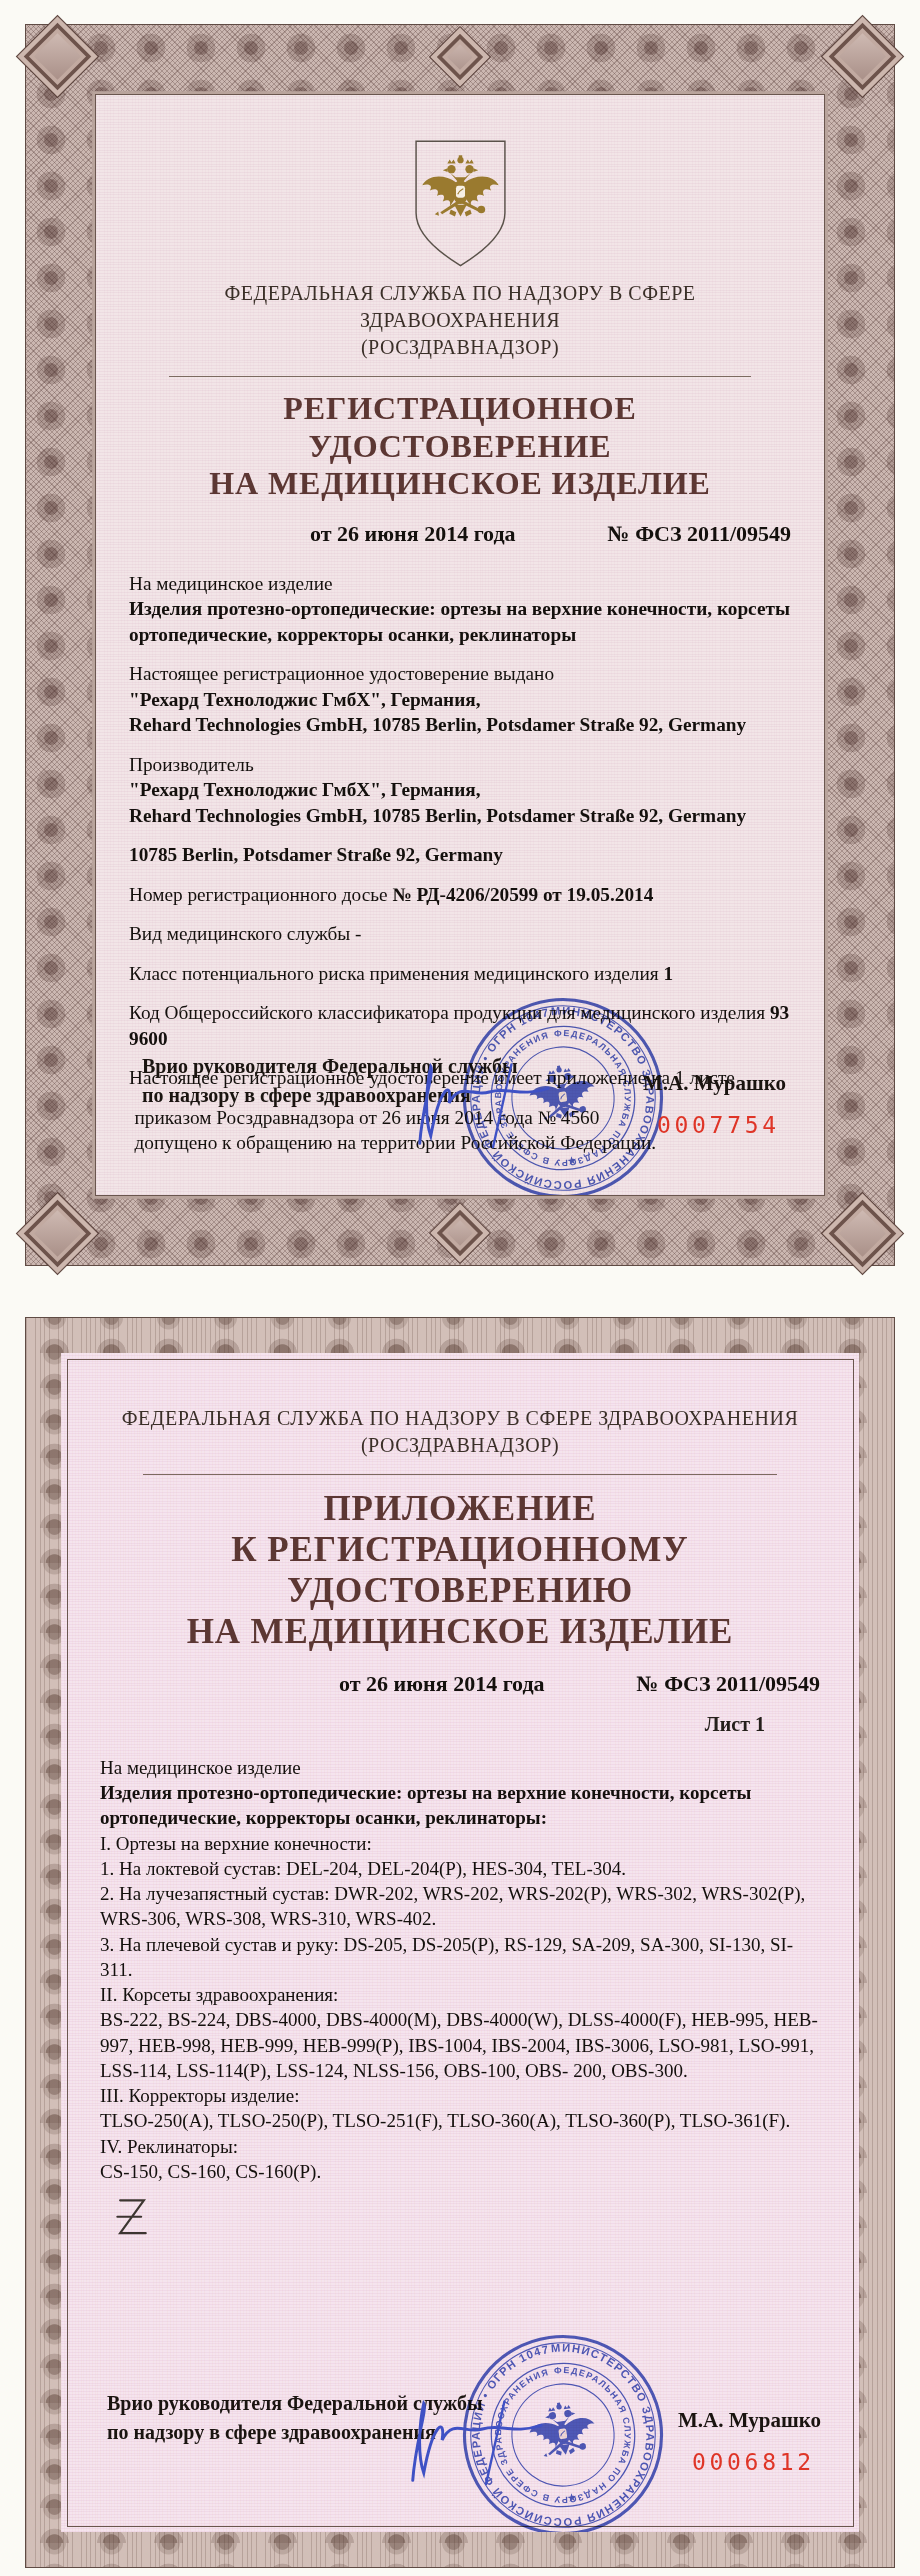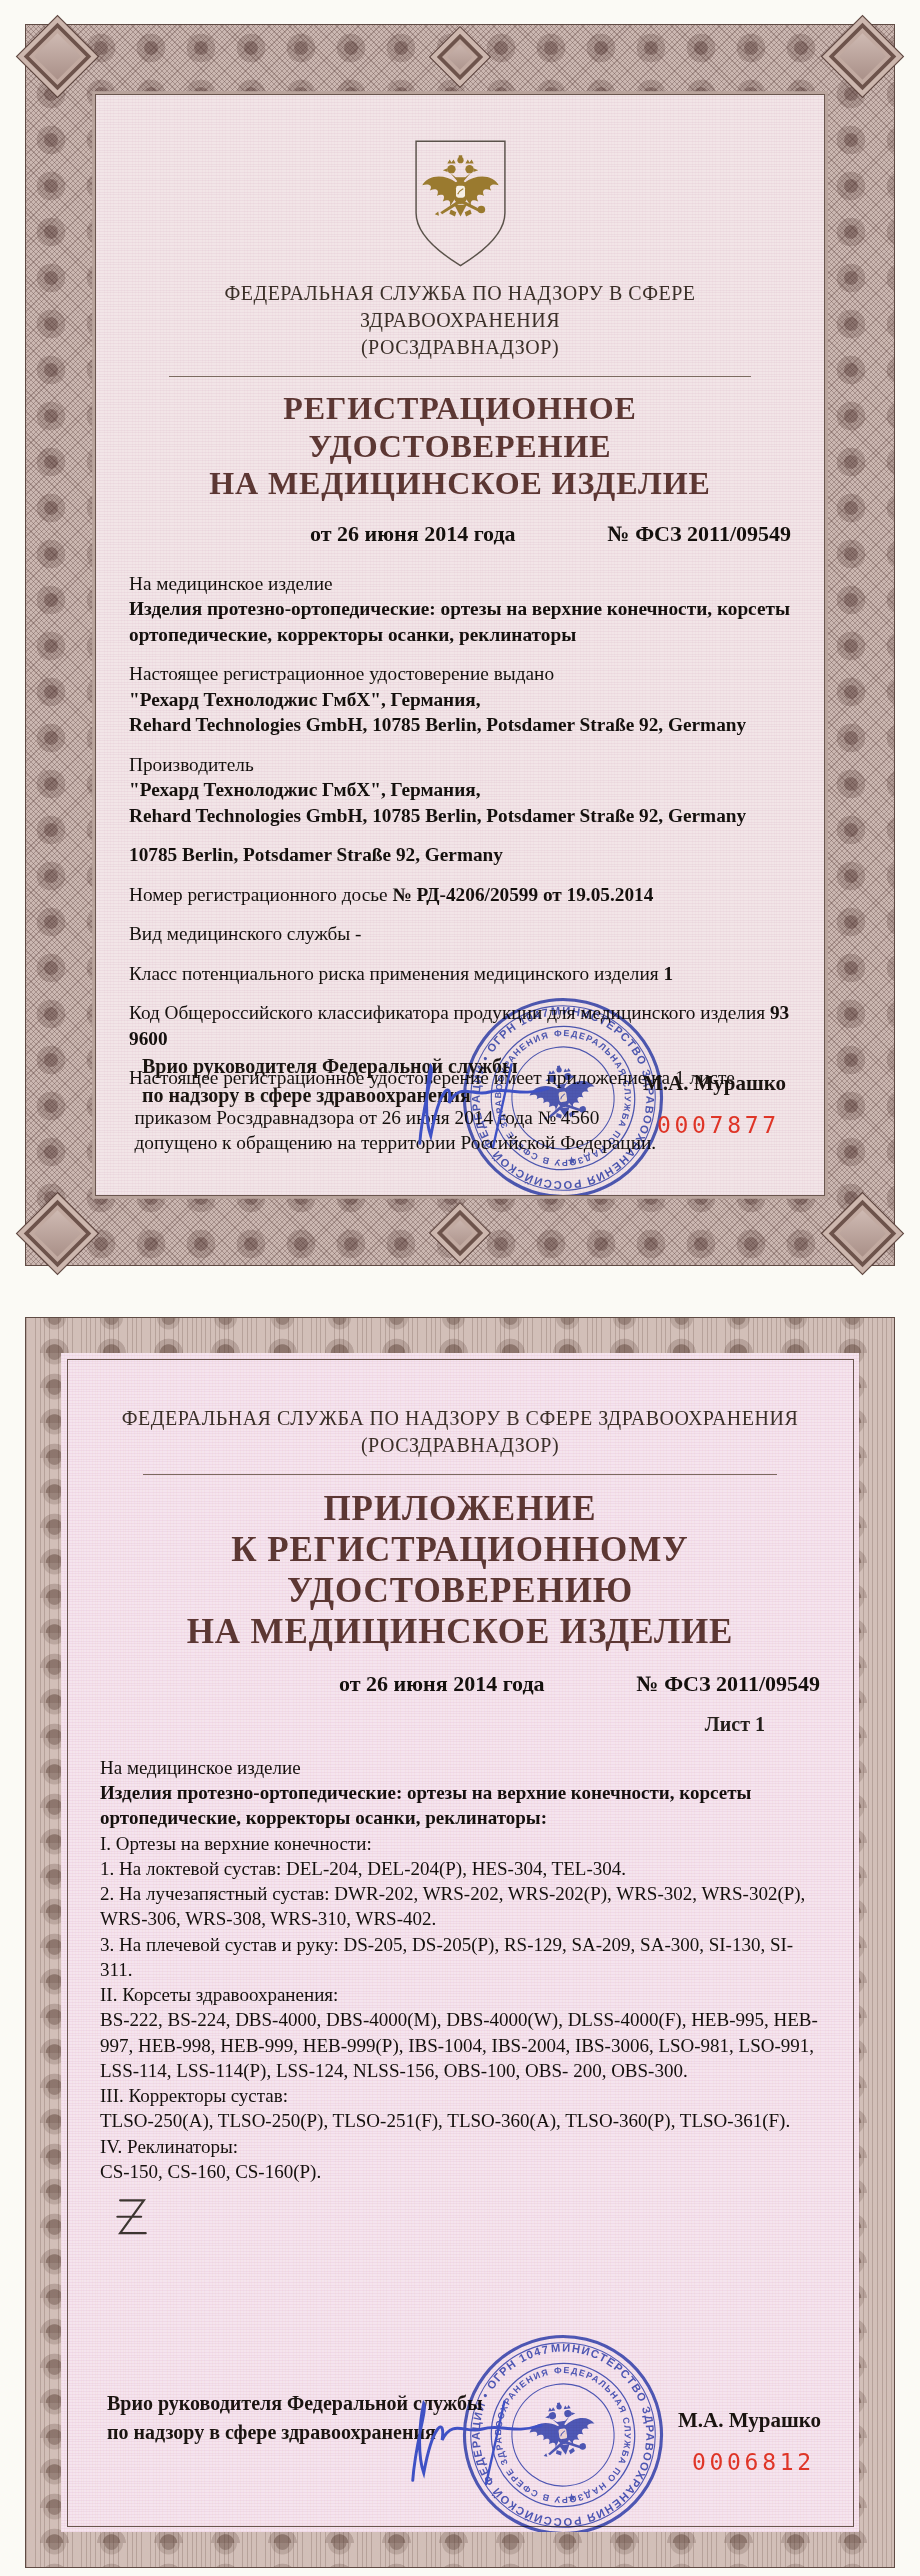--- a/index.html
+++ b/index.html
@@ -196,21 +196,21 @@
           <g color="#4254be">
               <use href="#dbl-eagle" x="75" y="74" width="80" height="80"></use>
             </g>
           <text x="115" y="190" text-anchor="middle" class="st-star" font-size="13">★</text>
         </svg>
         <svg class="autograph" viewBox="0 0 190 120">
           <path d="M20 104 C23 62 36 26 32 20 C27 42 25 76 32 96 C42 42 56 34 52 60 C64 36 78 54 96 48 C116 42 130 54 160 44" fill="none" stroke="#3f51c5" stroke-width="3.2" stroke-linecap="round"></path>
           <path d="M120 18 L100 108" fill="none" stroke="#3f51c5" stroke-width="2.6" stroke-linecap="round"></path>
         </svg>
         <div class="sig-name">М.А. Мурашко</div>
-        <div class="serial">0007877</div>
+        <div class="serial">0007754</div>
       </div>
     </div>
   </div>
 </div>
 
 <div class="doc" id="doc2">
   <div class="inner">
     <div class="content">
       <div style="height:52px"></div>
       <div class="agency">ФЕДЕРАЛЬНАЯ СЛУЖБА ПО НАДЗОРУ В СФЕРЕ ЗДРАВООХРАНЕНИЯ</div>
@@ -229,21 +229,21 @@
 
       <div class="body-block">
         <div>На медицинское изделие</div>
         <div class="b">Изделия протезно-ортопедические: ортезы на верхние конечности, корсеты ортопедические, корректоры осанки, реклинаторы:</div>
         <div class="b-line">I. Ортезы на верхние конечности:</div>
         <div class="b-line">1. На локтевой сустав: DEL-204, DEL-204(P), HES-304, TEL-304.</div>
         <div class="b-line">2. На лучезапястный сустав: DWR-202, WRS-202, WRS-202(P), WRS-302, WRS-302(P), WRS-306, WRS-308, WRS-310, WRS-402.</div>
         <div class="b-line">3. На плечевой сустав и руку: DS-205, DS-205(P), RS-129, SA-209, SA-300, SI-130, SI-311.</div>
         <div class="b-line">II. Корсеты здравоохранения:</div>
         <div class="b-line">BS-222, BS-224, DBS-4000, DBS-4000(M), DBS-4000(W), DLSS-4000(F), HEB-995, HEB-997, HEB-998, HEB-999, HEB-999(P), IBS-1004, IBS-2004, IBS-3006, LSO-981, LSO-991, LSS-114, LSS-114(P), LSS-124, NLSS-156, OBS-100, OBS- 200, OBS-300.</div>
-        <div class="b-line">III. Корректоры сустав:</div>
+        <div class="b-line">III. Корректоры изделие:</div>
         <div class="b-line">TLSO-250(A), TLSO-250(P), TLSO-251(F), TLSO-360(A), TLSO-360(P), TLSO-361(F).</div>
         <div class="b-line">IV. Реклинаторы:</div>
         <div class="b-line">CS-150, CS-160, CS-160(P).</div>
         <svg class="ink-z" width="42" height="53" viewBox="0 0 46 58">
           <path d="M10 8 H36 L10 44 H38 M7 26 H33" fill="none" stroke="#3c3630" stroke-width="2.4" stroke-linecap="round"></path>
         </svg>
       </div>
 
       <div class="sig">
         <div class="sig-role">

